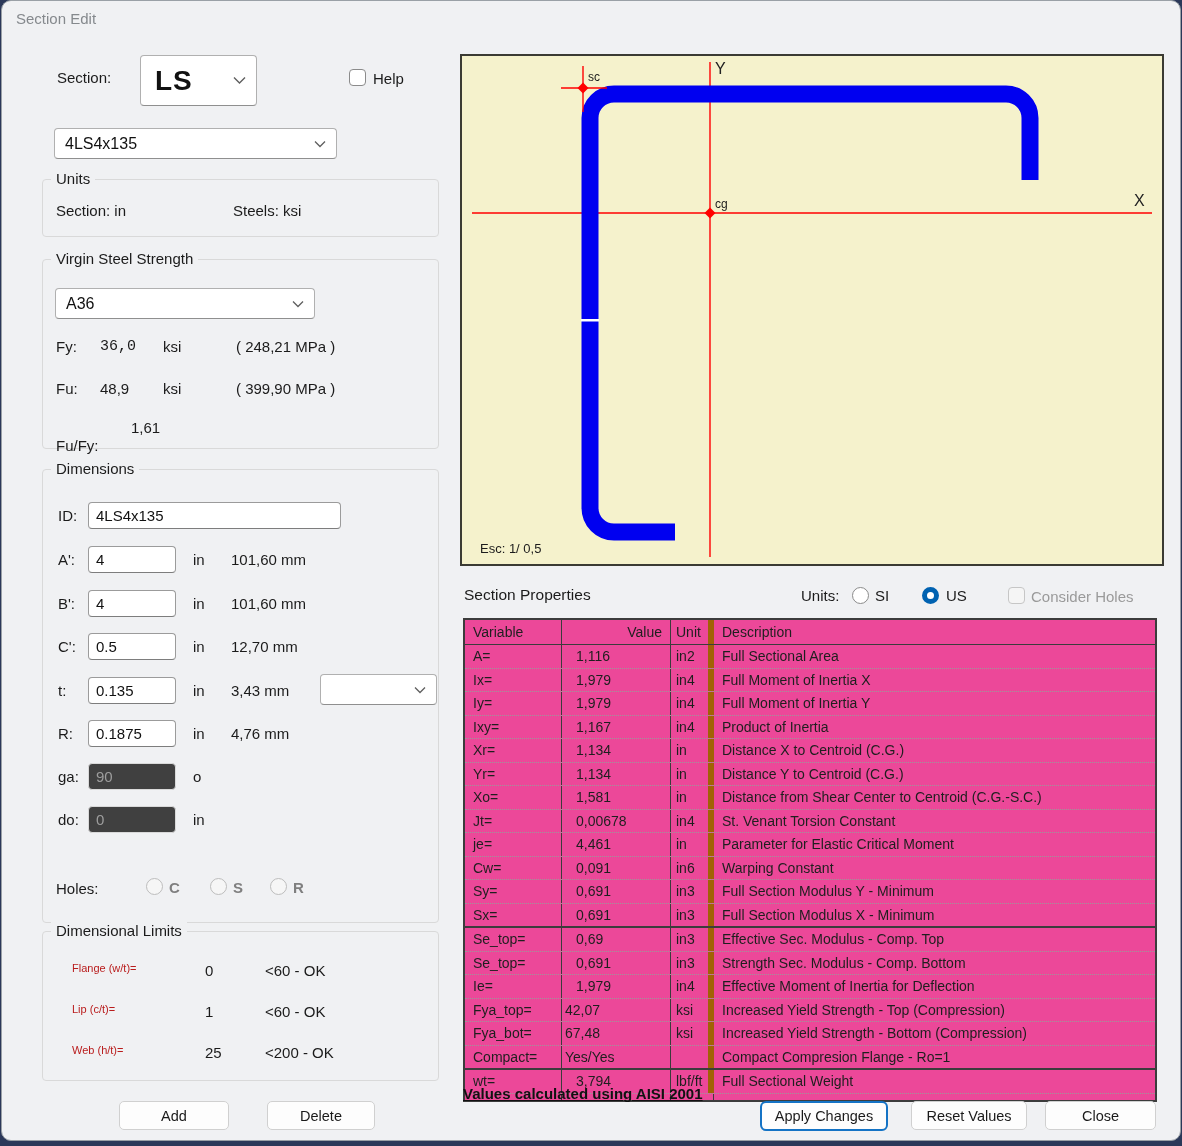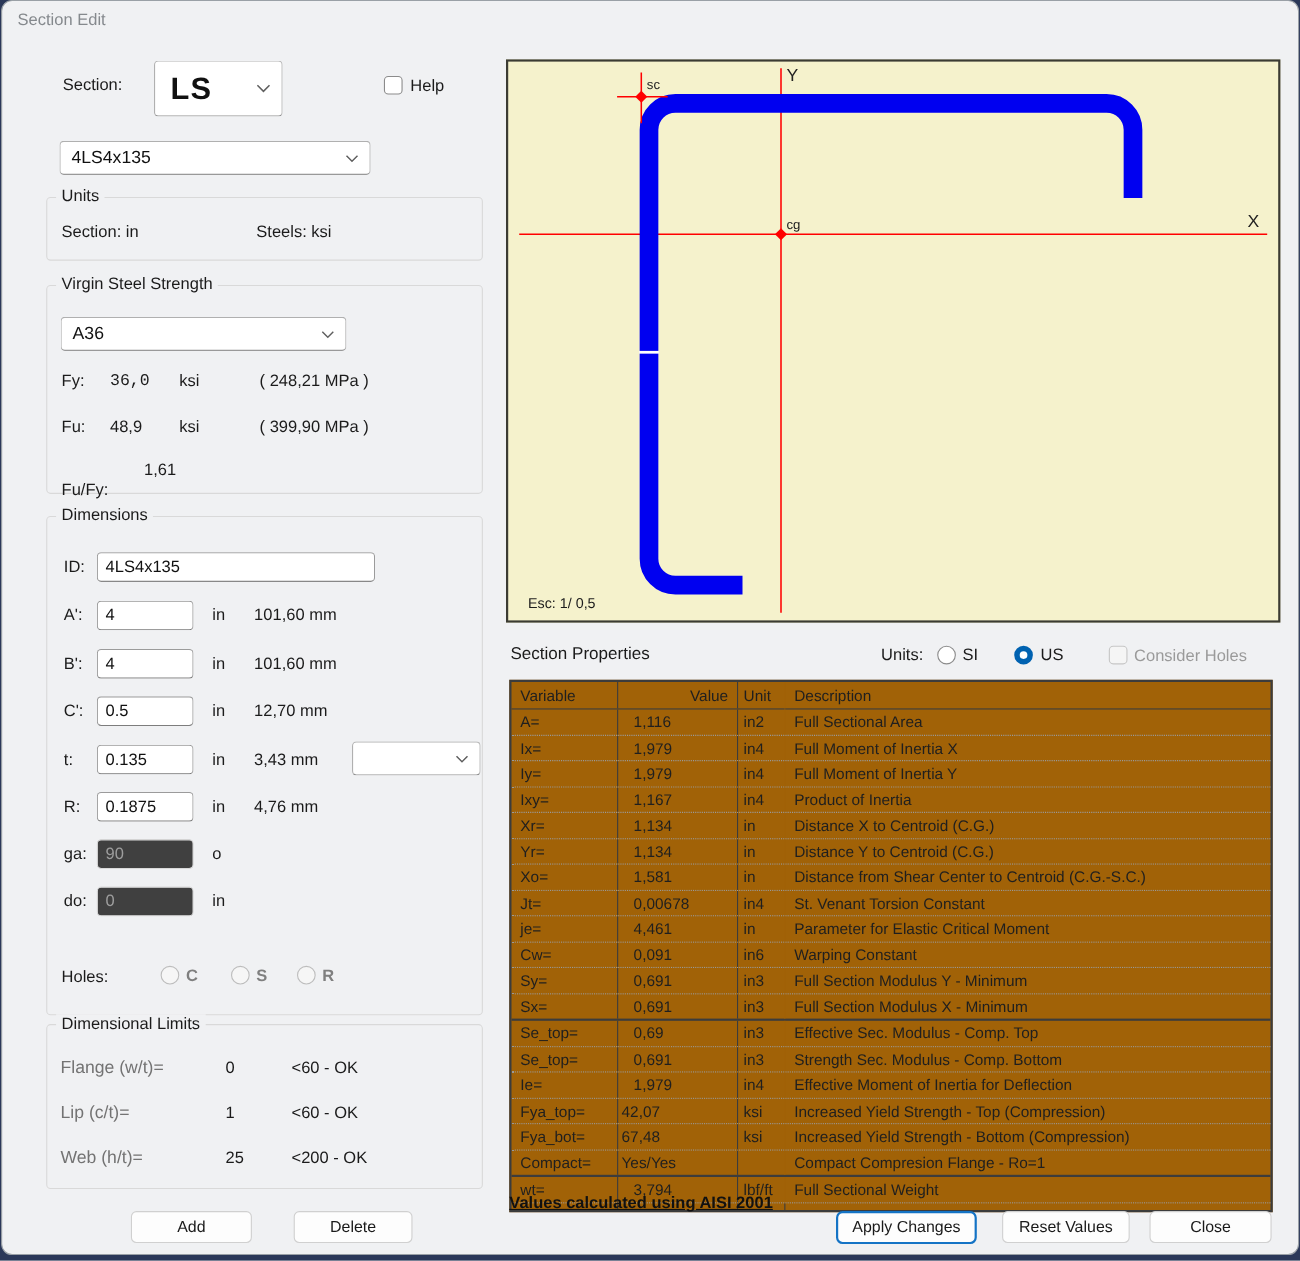--- a/index.html
+++ b/index.html
@@ -61,49 +61,49 @@
 
   
   .dimrow{position:absolute;left:0;width:100%;height:31px;}
   .dimrow .dlab{position:absolute;left:15px;top:5px;font-size:15px;color:#1b1b1b;}
   .dimrow .dinput{position:absolute;left:45px;top:0;width:88px;height:27px;}
   .dimrow .dunit{position:absolute;left:150px;top:5px;font-size:15px;color:#1b1b1b;}
   .dimrow .dmetric{position:absolute;left:188px;top:5px;font-size:15px;color:#1b1b1b;}
 
   
   .limrow{position:absolute;left:0;width:100%;height:24px;}
-  .limrow .llab{position:absolute;left:12px;font-size:16px;color:#737373;}
+  .limrow .llab{position:absolute;left:29px;font-size:11px;color:#b91c1c;}
   .limrow .lval{position:absolute;left:162px;font-size:15px;color:#1b1b1b;}
   .limrow .lstat{position:absolute;left:222px;font-size:15px;color:#1b1b1b;}
 
   
   #canvas{
     position:absolute;left:458px;top:53px;width:704px;height:512px;
     background:#f5f2cc;border:2px solid #3b3b33;box-sizing:border-box;
   }
   #esc-label{position:absolute;left:18px;bottom:8px;font-size:13px;color:#1c1c1c;}
 
   
   #props-table{
     position:absolute;left:461px;top:617px;width:694px;
-    background:#a16207;border:2px solid #3c3c3c;box-sizing:border-box;
+    background:#ec4899;border:2px solid #3c3c3c;box-sizing:border-box;
   }
   .trow,.thead{
     display:grid;grid-template-columns:97px 109px 43px 1fr;
     font-size:14px;color:#1f1f1f;
   }
   .thead{height:24px;border-bottom:1px solid #3c3c3c;}
   .trow{height:22.5px;border-top:1px dotted #9a9a9a;}
   .trow:first-child{border-top:none;}
   .trow.sep{border-top:2px solid #3c3c3c;}
   .c{display:flex;align-items:center;overflow:hidden;white-space:nowrap;box-sizing:border-box;}
   .c1{padding-left:8px;border-right:1px solid #3c3c3c;}
   .c2{padding-left:14px;border-right:1px solid #3c3c3c;}
   .c2.flush{padding-left:3px;}
-  .c3{padding-left:5px;border-right:1px solid #a16207;}
+  .c3{padding-left:5px;border-right:6px solid #a16207;}
   .c4{padding-left:8px;}
   .thead .c2{justify-content:flex-end;padding-right:8px;padding-left:0;}
   .tfill{height:6px;display:grid;grid-template-columns:97px 109px 43px 1fr;border-top:1px dotted #9a9a9a;}
   .tfill span{border-right:1px solid #3c3c3c;}
   .tfill span:last-child{border-right:none;}
 
   .footnote{
     position:absolute;left:461px;top:1084px;font-size:15px;font-weight:bold;color:#111;
     text-decoration:underline;
   }

